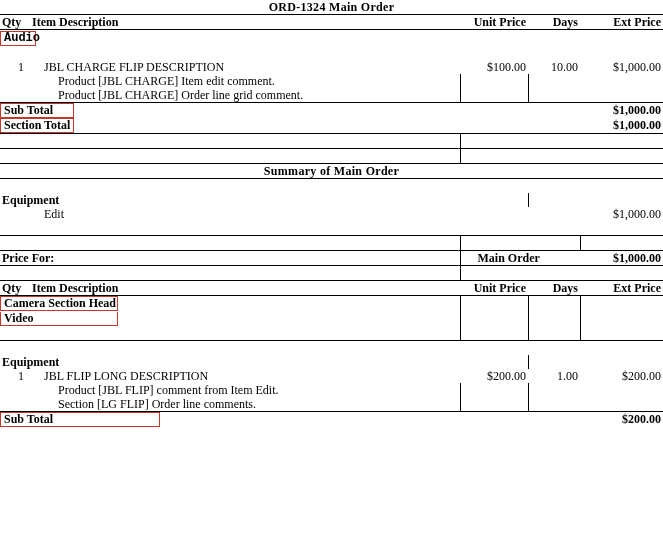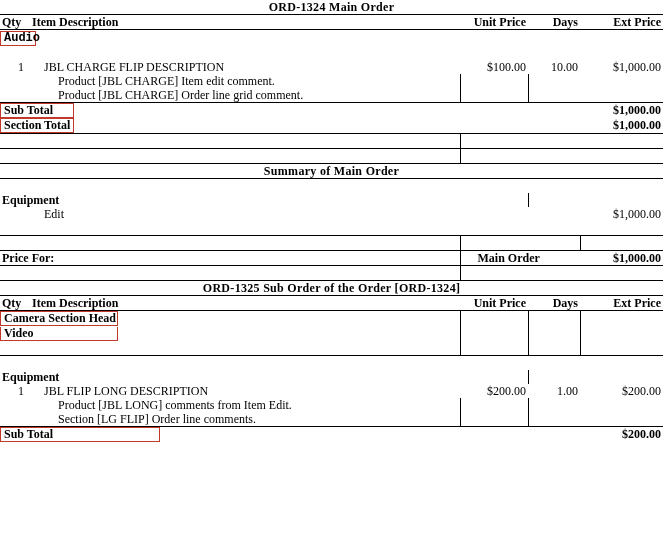--- a/index.html
+++ b/index.html
@@ -199,23 +199,20 @@
         <td colspan="2" class="bold" style="border-right:1px solid #000000;">Price  For:</td>
         <td colspan="2" class="bold" style="padding-left:17px;">Main  Order</td>
         <td class="right bold">$1,000.00</td>
       </tr>
 
       <tr>
         <td colspan="2" style="border-bottom:1px solid #000000; border-right:1px solid #000000;"></td>
         <td colspan="3" style="border-bottom:1px solid #000000;"></td>
       </tr>
 
-      <tr class="title-row rule-bottom">
-        <td colspan="5">ORD-1325  Sub  Order of the Order  [ORD-1324]</td>
-      </tr>
 
       <tr class="hdr rule-bottom">
         <td>Qty</td>
         <td>Item Description</td>
         <td class="right">Unit Price</td>
         <td class="right">Days</td>
         <td class="right">Ext Price</td>
       </tr>
 
       <tr>
@@ -261,21 +258,21 @@
       <tr>
         <td class="right" style="padding-right:6px;">1</td>
         <td class="indent1">JBL FLIP LONG DESCRIPTION</td>
         <td class="right">$200.00</td>
         <td class="right">1.00</td>
         <td class="right">$200.00</td>
       </tr>
 
       <tr>
         <td></td>
-        <td class="indent2">Product [JBL LONG]  comments from Item Edit.</td>
+        <td class="indent2">Product [JBL FLIP]  comment from Item Edit.</td>
         <td style="border-left:1px solid #000000; border-right:1px solid #000000;"></td>
         <td></td>
         <td></td>
       </tr>
 
       <tr class="rule-bottom">
         <td></td>
         <td class="indent2">Section [LG  FLIP]  Order line comments.</td>
         <td style="border-left:1px solid #000000; border-right:1px solid #000000;"></td>
         <td></td>

